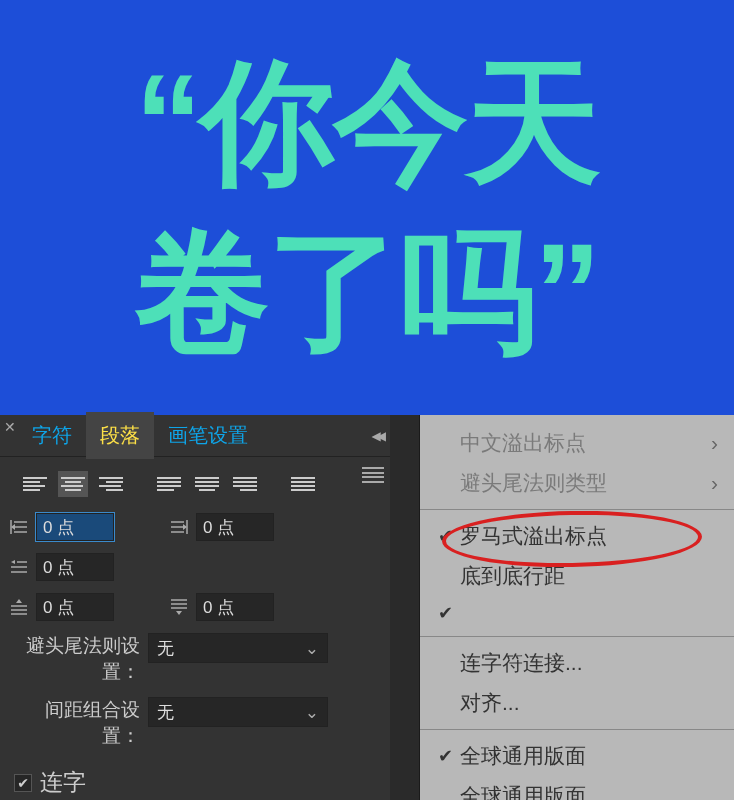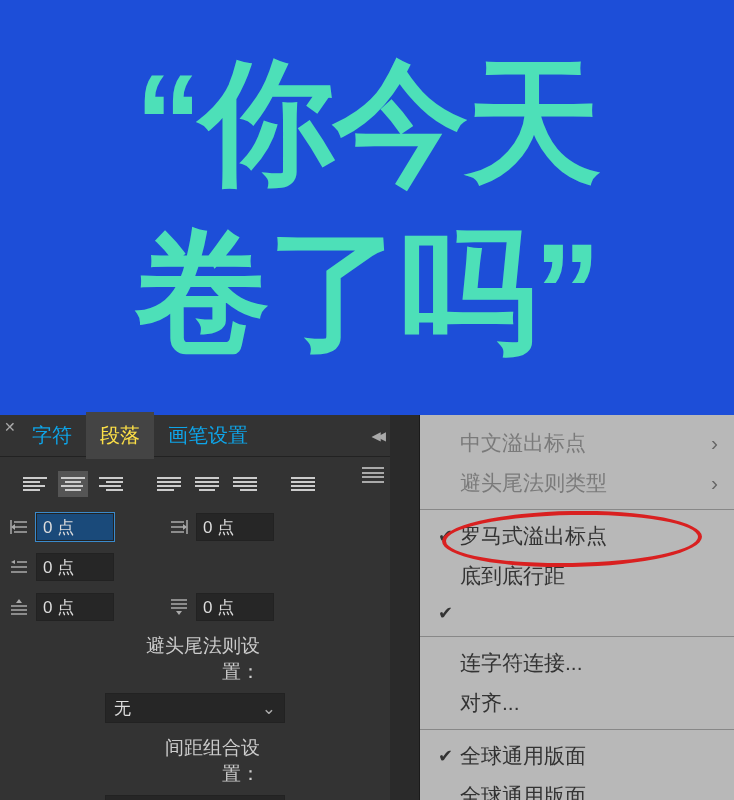--- a/index.html
+++ b/index.html
@@ -29,21 +29,21 @@
 .align-right .l2 { align-self: flex-end; }
 .align-sep { width: 12px; }
 
 .field-row { display: flex; align-items: flex-end; padding: 6px 6px; gap: 6px; }
 .field-group { display: flex; align-items: center; gap: 4px; }
 .field-icon { width: 26px; height: 22px; display: flex; align-items: center; justify-content: center; color: #aaa; font-size: 18px; position: relative; }
 .field-icon svg { width: 20px; height: 18px; }
 .field-input { width: 78px; height: 28px; background: #262626; color: #ddd; border: 1px solid #222; font-size: 17px; padding: 2px 6px; }
 .field-input.selected { background: #1a4a7a; outline: 1px solid #3a8acc; }
 
-.setting-row { display: flex; align-items: center; padding: 6px 10px; gap: 8px; flex-direction: column; }
+.setting-row { display: flex; align-items: flex-start; padding: 6px 10px; gap: 8px; }
 .setting-label { color: #ccc; font-size: 19px; width: 130px; text-align: right; }
 .dropdown { background: #262626; color: #ddd; border: 1px solid #222; height: 30px; width: 180px; font-size: 17px; padding: 2px 8px; display: flex; align-items: center; justify-content: space-between; cursor: pointer; }
 .dropdown::after { content: "⌄"; color: #aaa; }
 
 .checkbox-row { display: flex; align-items: center; padding: 12px 14px; gap: 8px; }
 .checkbox { width: 18px; height: 18px; background: #262626; border: 1px solid #555; display: flex; align-items: center; justify-content: center; color: #ccc; font-size: 14px; }
 .checkbox-label { color: #ccc; font-size: 23px; }
 
 .panel-right { flex: 1; background: #a16207; display: flex; }
 .dark-strip { width: 30px; background: #2a2a2a; border-right: 1px solid #1a1a1a; }

